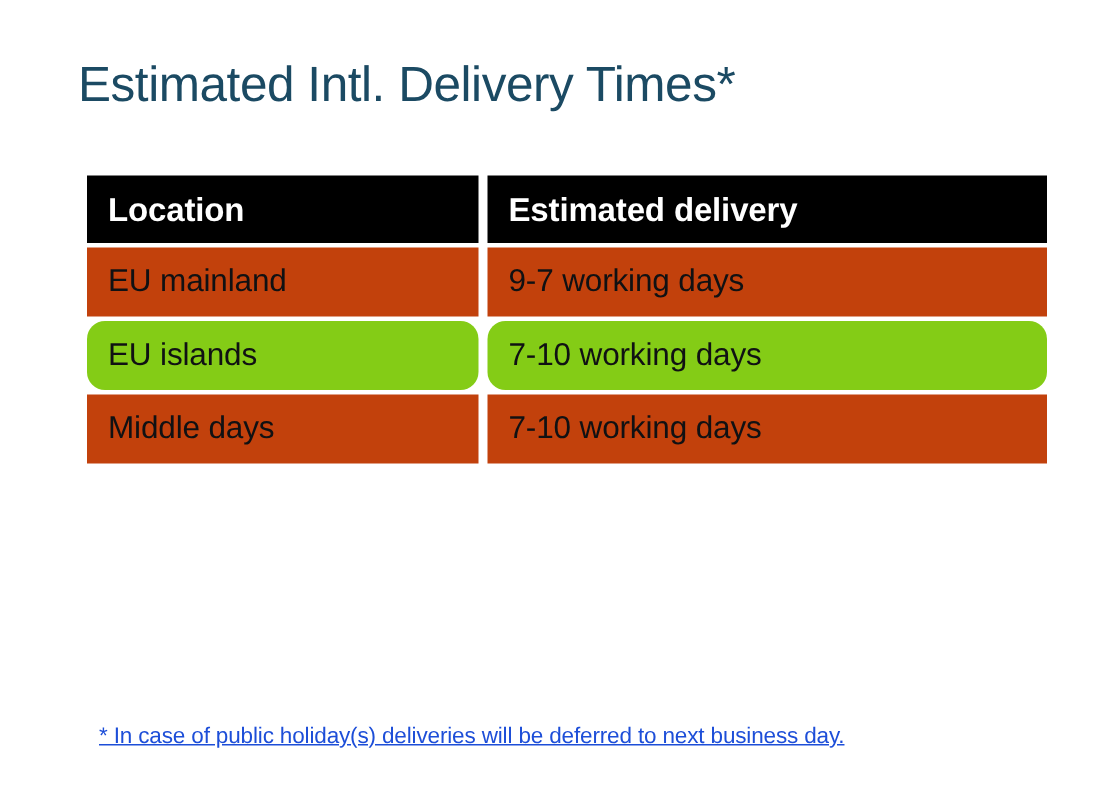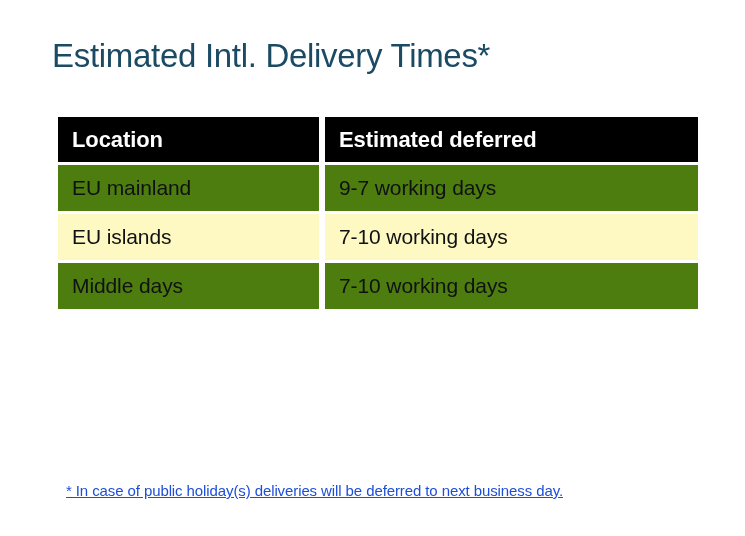--- a/index.html
+++ b/index.html
@@ -73,25 +73,26 @@
 
   .delivery-table tbody td {
     font-size: 21px;
     font-weight: normal;
     color: #101113;
     letter-spacing: -0.1px;
     height: 46px;
   }
 
   .delivery-table tbody tr.row-shade td {
-    background: #4d7c0f;
+    background: #c2410c;
   }
 
   .delivery-table tbody tr.row-light td {
-    background: #fef9c3;
+    background: #84cc16;
+    border-radius: 12px;
   }
 
   .footnote {
     position: absolute;
     left: 66px;
     top: 481px;
     font-size: 15px;
     color: #1d4ed8;
     letter-spacing: -0.1px;
     line-height: 20px;
@@ -107,21 +108,21 @@
   <div class="page-title">Estimated Intl. Delivery Times*</div>
 
   <table class="delivery-table">
     <colgroup>
       <col class="col-location">
       <col class="col-delivery">
     </colgroup>
     <thead>
       <tr>
         <th>Location</th>
-        <th>Estimated deferred</th>
+        <th>Estimated delivery</th>
       </tr>
     </thead>
     <tbody>
       <tr class="row-shade">
         <td>EU mainland</td>
         <td>9-7 working days</td>
       </tr>
       <tr class="row-light">
         <td>EU islands</td>
         <td>7-10 working days</td>

